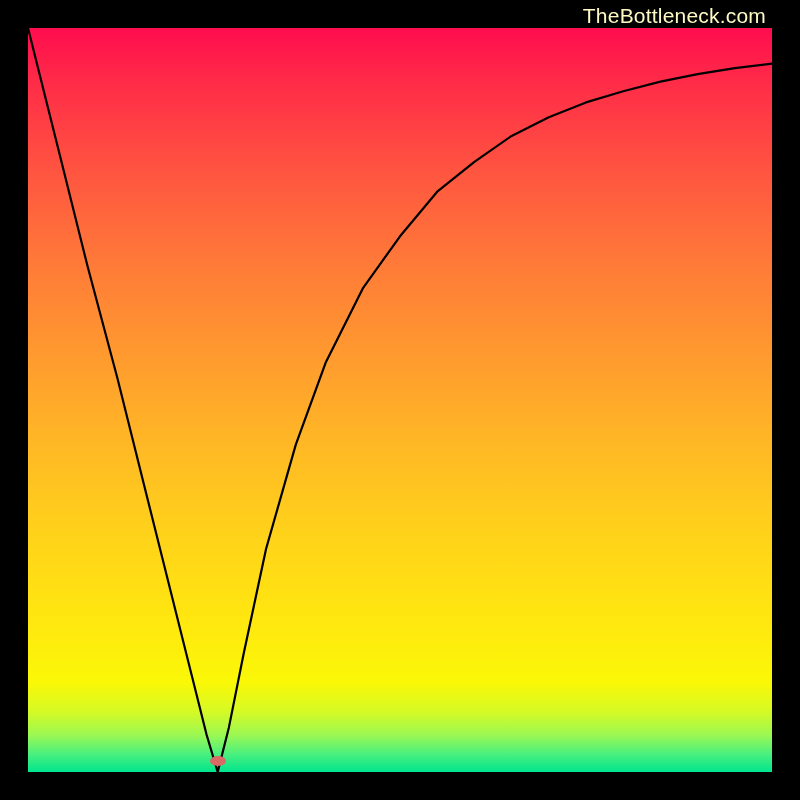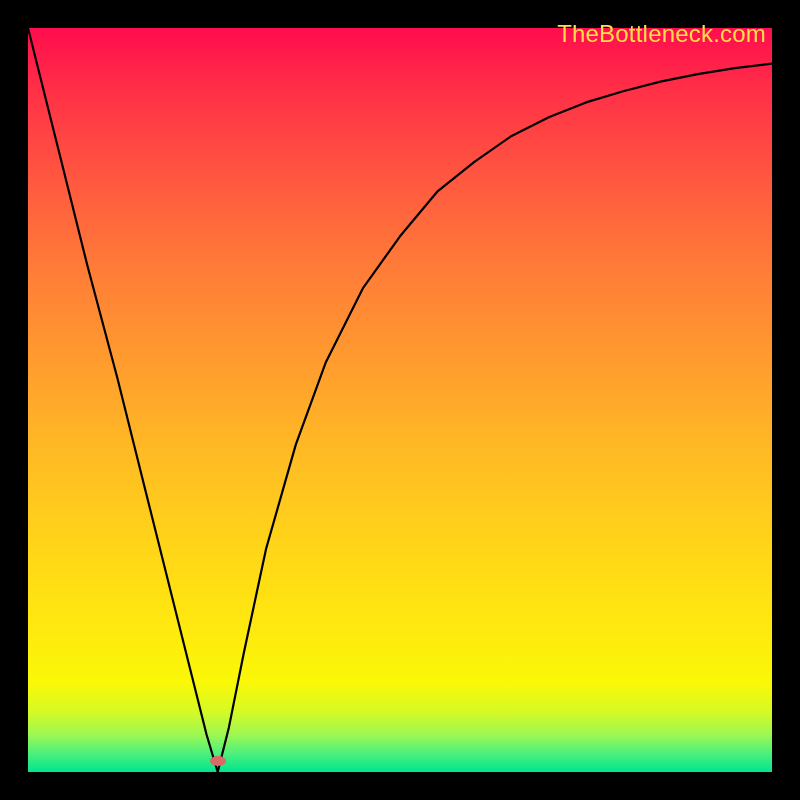--- a/index.html
+++ b/index.html
@@ -52,25 +52,25 @@
   .marker {
     position: absolute;
     width: 16px;
     height: 10px;
     border-radius: 50% / 50%;
     background: #da6a66;
     transform: translate(-50%, -50%);
   }
   .watermark {
     position: absolute;
-    top: 20px;
+    top: 4px;
     right: 34px;
-    font-size: 24px;
+    font-size: 21px;
     font-weight: 500;
-    color: #fde047;
+    color: #fef9c3;
     letter-spacing: 0.2px;
   }
 </style>
 </head>
 <body>
 
 <div class="frame">
 
   <div class="plot-area">
     <div class="gradient"></div>

